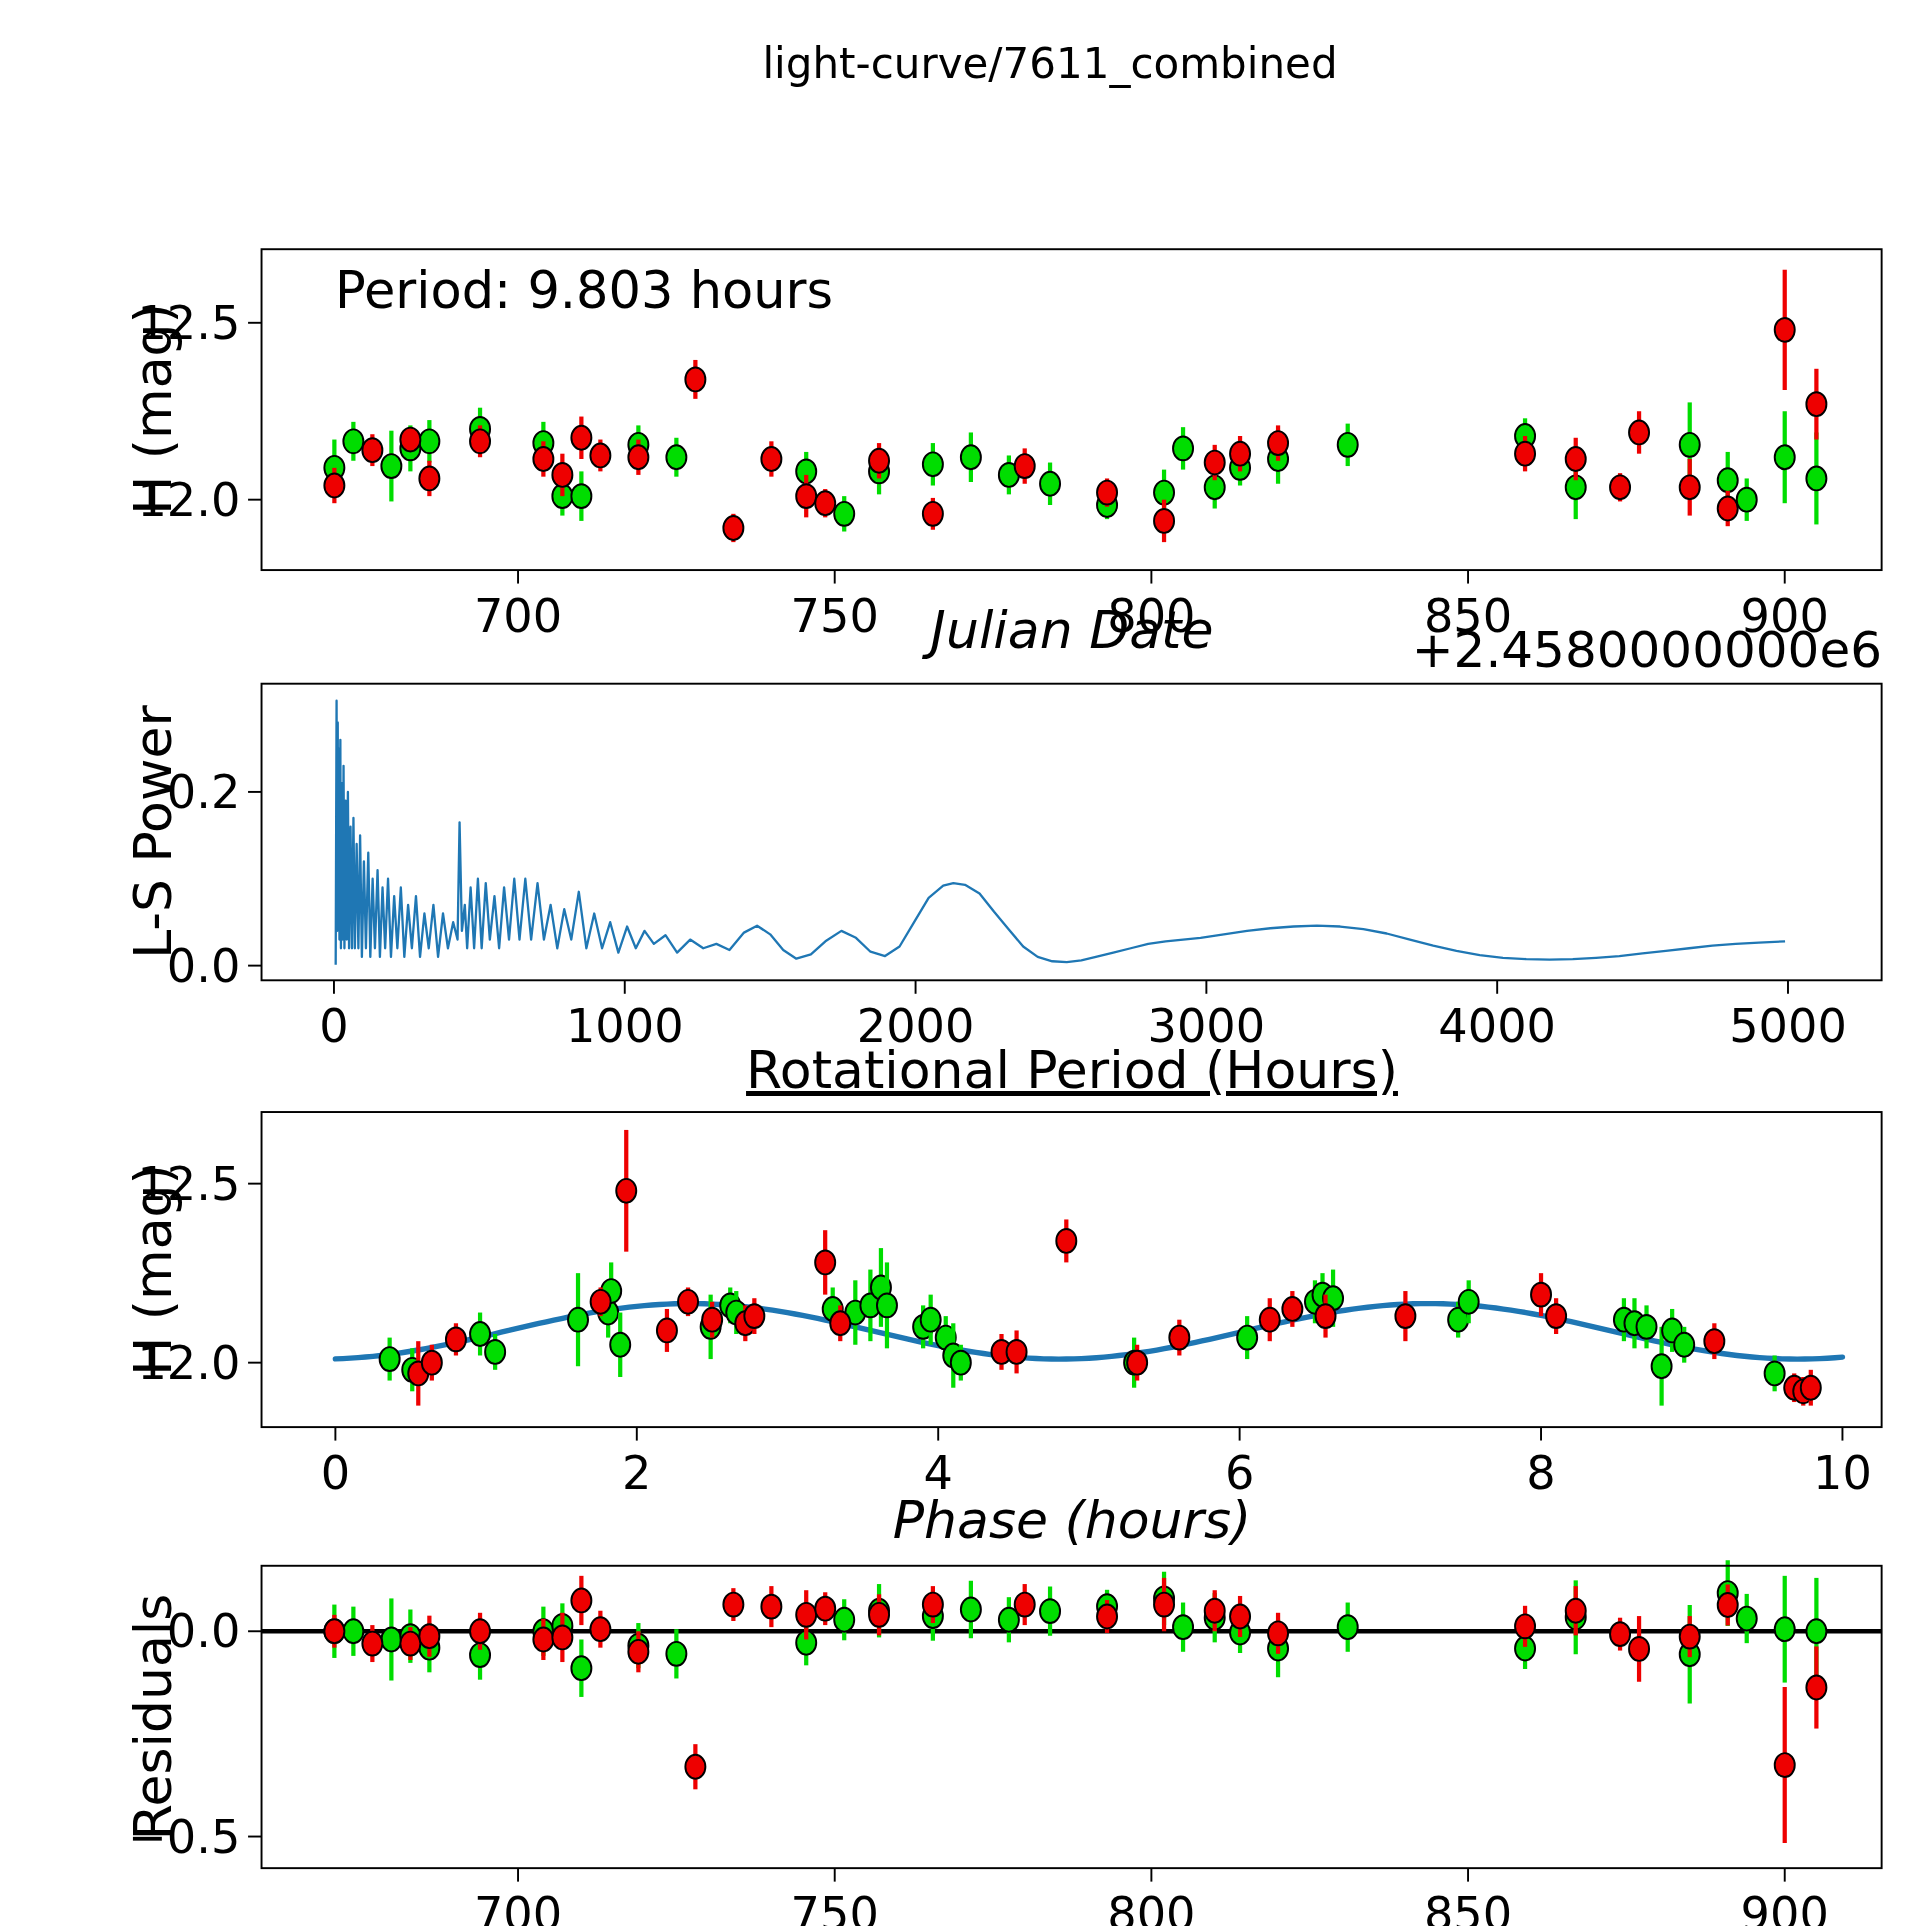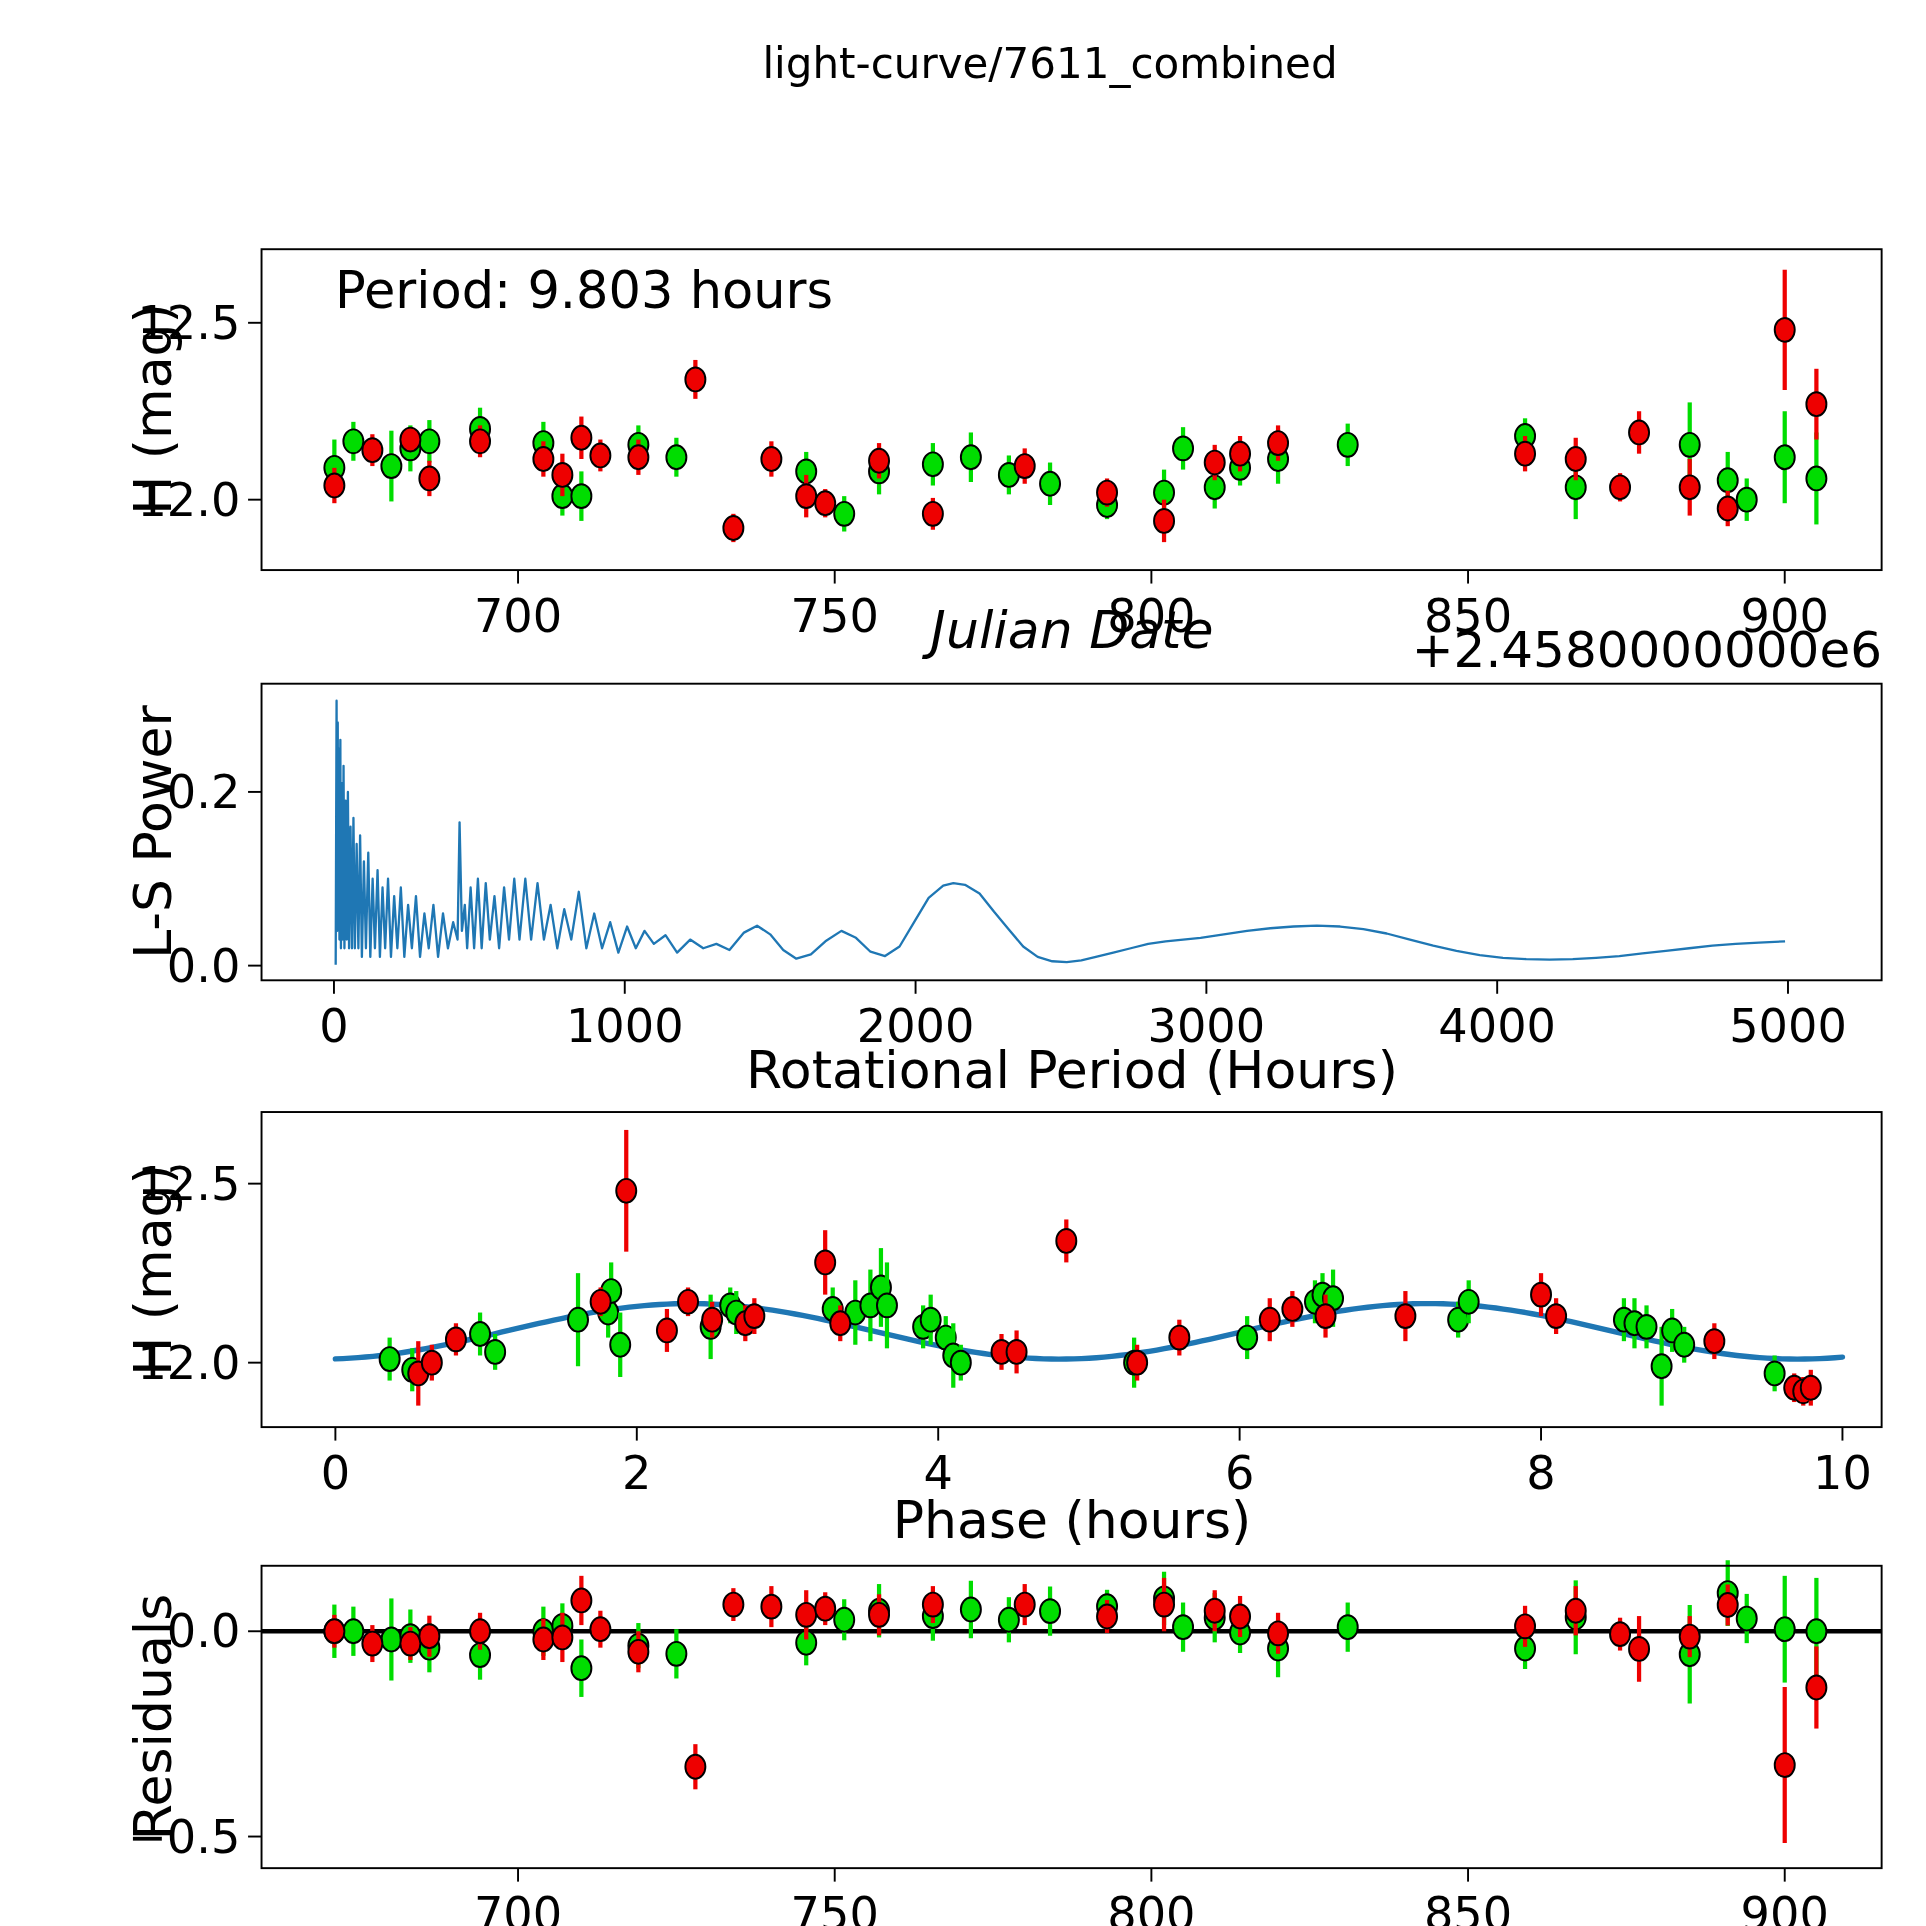--- a/index.html
+++ b/index.html
@@ -483,21 +483,21 @@
     </svg>
 
   <div class="fig-title">light-curve/7611_combined</div>
 
   <div class="annotation" style="left:335px;top:245px;margin-top:16px;">Period: 9.803 hours</div>
 
   <div class="axis-xlabel" style="left:1072px;top:600px;font-style:italic;">Julian Date</div>
   <div class="offset-text" style="right:198px;top:621px;">+2.4580000000e6</div>
   <div class="axis-ylabel" style="left:153px;top:409px;">H (mag)</div>
 
-  <div class="axis-xlabel" style="left:1072px;top:1040px;">Rotational Period (Hours)</div>
+  <div class="axis-xlabel" style="left:1072px;top:1040px;text-decoration:underline;">Rotational Period (Hours)</div>
   <div class="axis-ylabel" style="left:153px;top:832px;">L-S Power</div>
 
-  <div class="axis-xlabel" style="left:1072px;top:1490px;">Phase (hours)</div>
+  <div class="axis-xlabel" style="left:1072px;top:1490px;font-style:italic;">Phase (hours)</div>
   <div class="axis-ylabel" style="left:153px;top:1270px;">H (mag)</div>
 
   <div class="axis-ylabel" style="left:153px;top:1717px;">Residuals</div>
 </div>
 
 
 </body></html>

